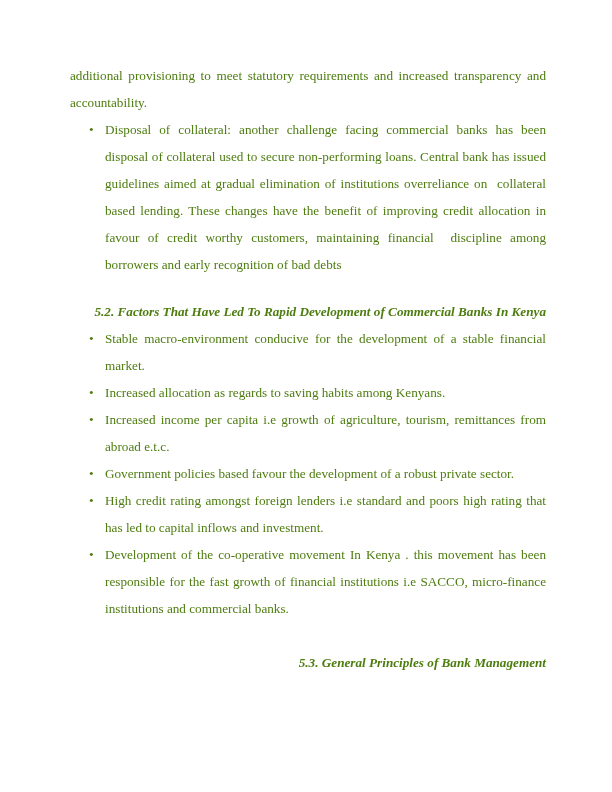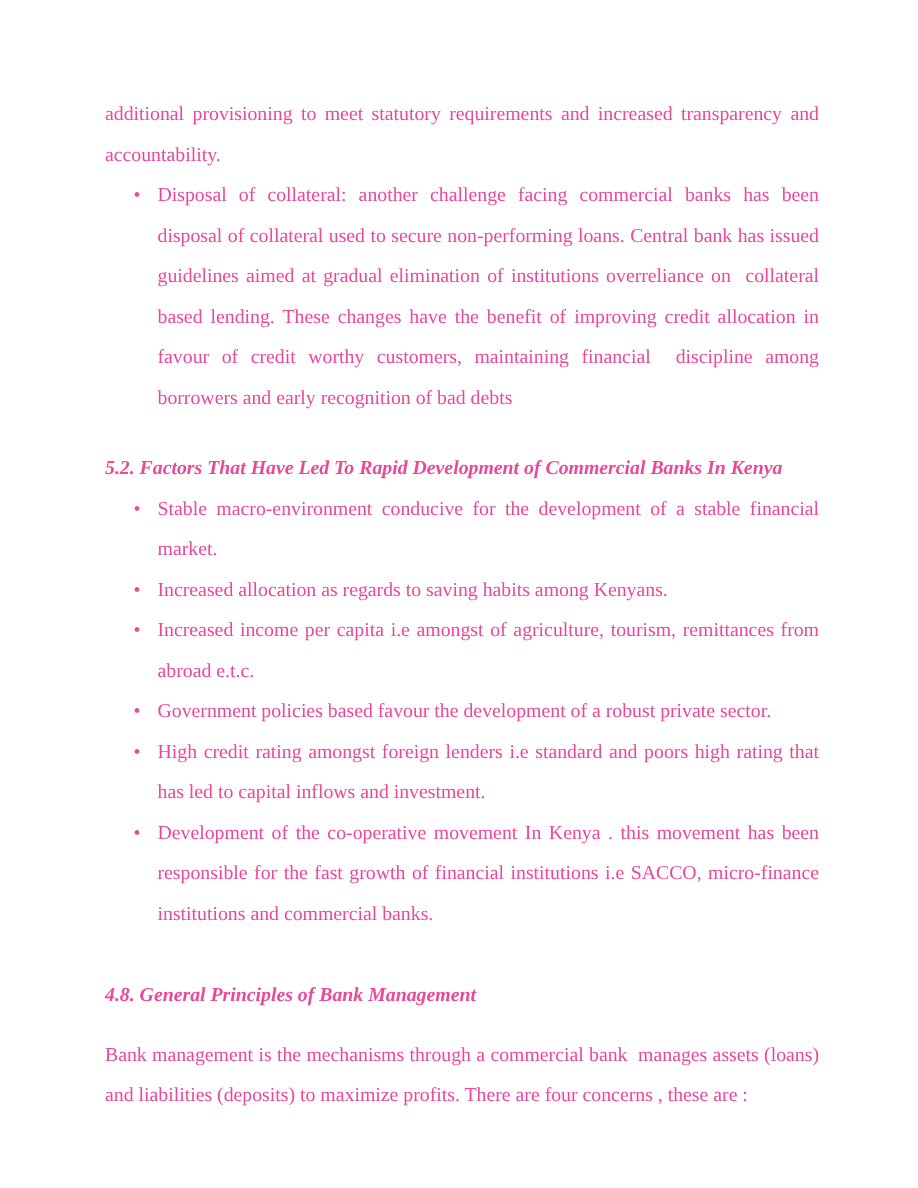--- a/index.html
+++ b/index.html
@@ -7,21 +7,21 @@
     padding: 0;
     background: #ffffff;
   }
   .page {
     position: relative;
     width: 612px;
     height: 792px;
     background: #ffffff;
     overflow: hidden;
     font-family: "Liberation Serif", "DejaVu Serif", serif;
-    color: #ec4899;
+    color: #4d7c0f;
   }
   .content {
     position: absolute;
     left: 70px;
     top: 62px;
     width: 476px;
   }
 
   
   .para,
@@ -57,21 +57,21 @@
   .blist li .bullet-text {
     display: block;
   }
 
   
   .heading {
     font-size: 13.2px;
     line-height: 27px;
     font-weight: bold;
     font-style: italic;
-    text-align: left;
+    text-align: right;
     white-space: pre-wrap;
   }
 
   
   .gap-sm { height: 13px; }
   .gap-md { height: 20px; }
   .gap-lg { height: 27px; }
 </style>
 </head>
 <body>
@@ -96,43 +96,42 @@
       <li>
         <span class="dot">•</span>
         <span class="bullet-text">Stable macro-environment conducive for the development of a stable financial market.</span>
       </li>
       <li>
         <span class="dot">•</span>
         <span class="bullet-text">Increased allocation as regards to saving habits among Kenyans.</span>
       </li>
       <li>
         <span class="dot">•</span>
-        <span class="bullet-text">Increased income per capita i.e amongst of agriculture, tourism, remittances from abroad e.t.c.</span>
+        <span class="bullet-text">Increased income per capita i.e growth of agriculture, tourism, remittances from abroad e.t.c.</span>
       </li>
       <li>
         <span class="dot">•</span>
         <span class="bullet-text">Government policies based favour the development of a robust private sector.</span>
       </li>
       <li>
         <span class="dot">•</span>
         <span class="bullet-text">High credit rating amongst foreign lenders i.e standard and poors high rating that has led to capital inflows and investment.</span>
       </li>
       <li>
         <span class="dot">•</span>
         <span class="bullet-text">Development of the co-operative movement In Kenya . this movement has been responsible for the fast growth of financial institutions i.e SACCO, micro-finance institutions and commercial banks.</span>
       </li>
     </ul>
 
     <div class="gap-lg"></div>
 
-    <div class="heading">4.8. General Principles of Bank Management</div>
+    <div class="heading">5.3. General Principles of Bank Management</div>
 
     <div class="gap-sm"></div>
 
-    <div class="para">Bank management is the mechanisms through a commercial bank  manages assets (loans) and liabilities (deposits) to maximize profits. There are four concerns , these are :</div>
 
     <div class="gap-md"></div>
 
     <div class="numitem">
       
     </div>
 
   </div>
 </div>
 

